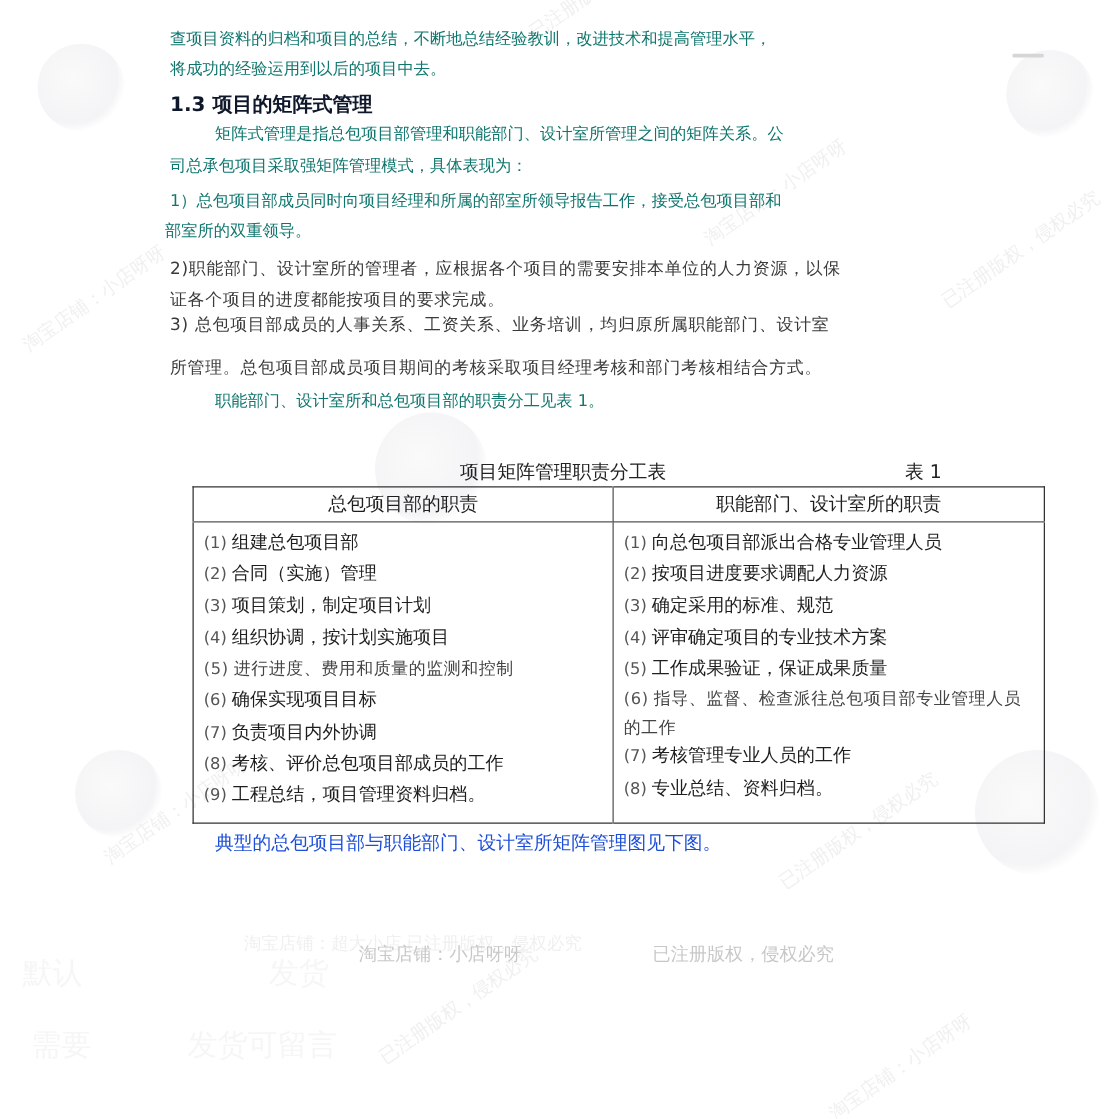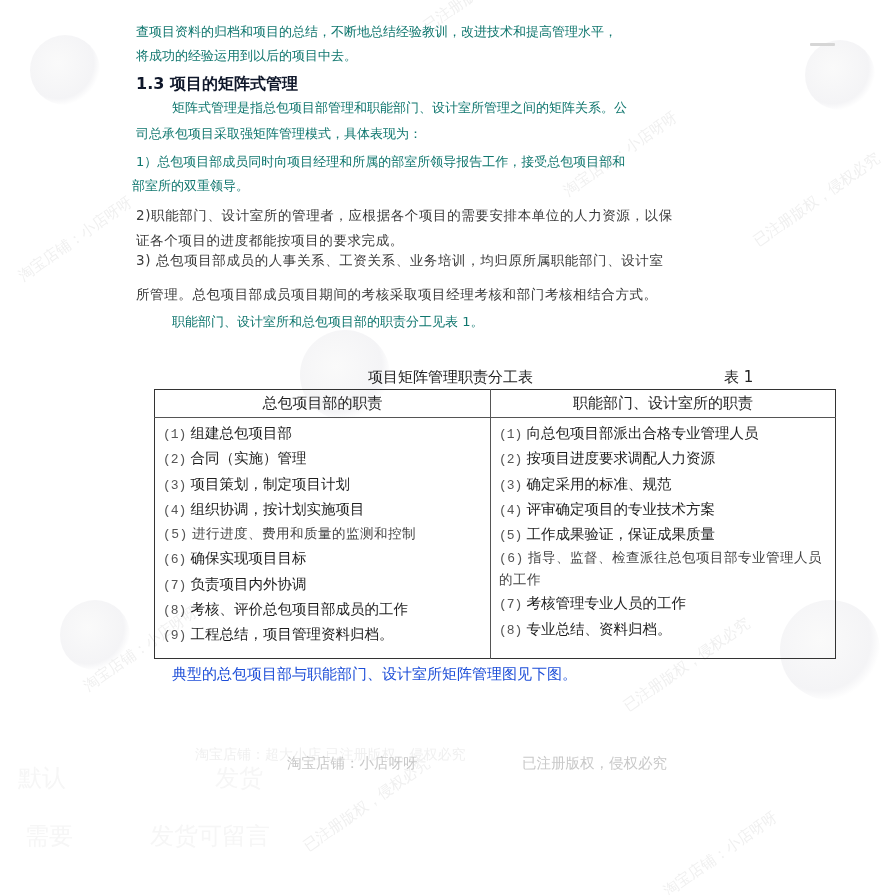--- a/index.html
+++ b/index.html
@@ -84,21 +84,20 @@
       width: 327px;
       border-right: 1.2px solid #555;
     }
     table.duty td {
       vertical-align: top;
       padding: 4px 0 0 8px;
     }
     .item {
       line-height: 24.3px;
       white-space: nowrap;
-      font-family: Liberation Mono, monospace;
     }
     .item.wrap {
       white-space: normal;
       line-height: 22px;
       padding-right: 8px;
     }
     .item .num {
       color: #555;
       font-size: 13px;
       margin-right: 4px;

